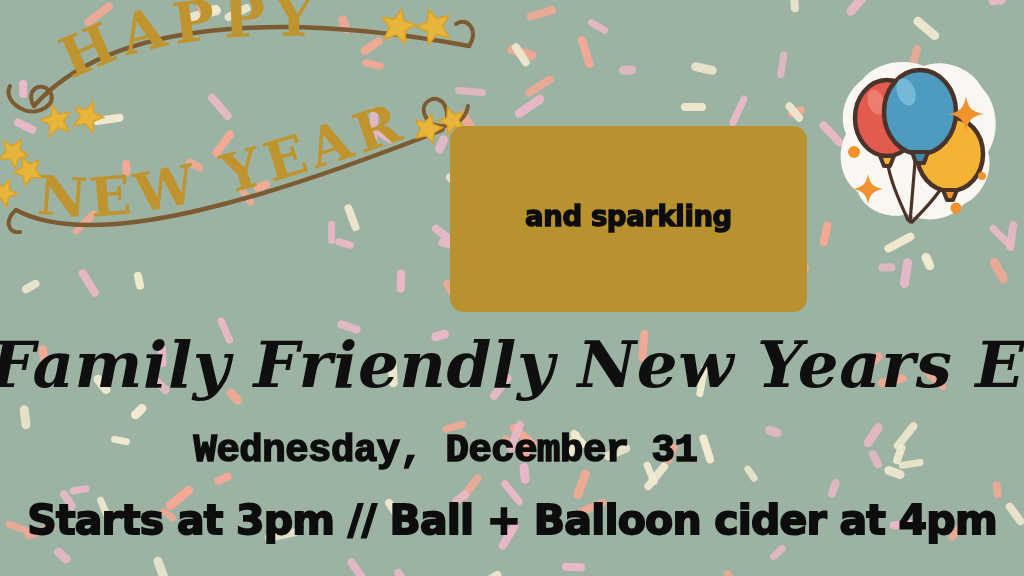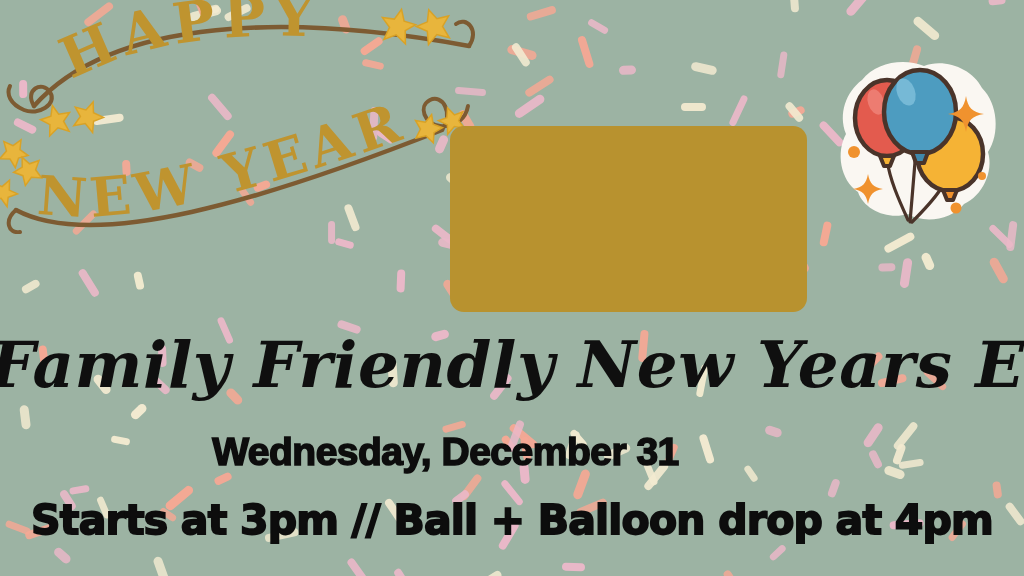--- a/index.html
+++ b/index.html
@@ -78,21 +78,21 @@
     letter-spacing:0.5px;
     white-space:nowrap;
     transform:scaleX(1.02);
   }
   #subline{
     position:absolute;
     left:0; top:432px;
     width:891px;
     text-align:center;
     color:#0d0d0d;
-    font-family:Liberation Sans, sans-serif;
+    font-family:Liberation Mono, monospace;
     font-weight:700;
     font-size:39px;
     line-height:1;
     letter-spacing:-0.5px;
     white-space:nowrap;
     -webkit-text-stroke:1.6px #0d0d0d;
   }
   #timeline-text{
     position:absolute;
     left:0; top:500px;
@@ -296,20 +296,21 @@
       <text font-family="DejaVu Serif, serif" font-weight="bold" font-size="56" fill="#bf942f" letter-spacing="7">
         <textPath href="#arcTop" startOffset="14%">HAPPY</textPath>
       </text>
       <text font-family="DejaVu Serif, serif" font-weight="bold" font-size="54" fill="#bf942f" letter-spacing="6">
         <textPath href="#arcBottom" startOffset="8%">NEW YEAR</textPath>
       </text>
     </g>
   </svg>
 
   <div id="info-box">
+    <div class="info-line">and sparkling</div>
   </div>
 
   <svg id="balloons-sticker" viewBox="0 0 172 172">
 
     <path d="M 30,24 C 44,6 72,2 92,10 C 112,2 140,12 150,32 C 166,48 168,78 156,96
              C 162,116 150,140 132,148 C 120,164 92,168 76,158
              C 56,164 32,154 26,136 C 8,124 4,96 14,78 C 6,58 14,36 30,24 Z" fill="#faf7f2"></path>
 
     <g fill="none" stroke="#4a342a" stroke-width="3.2" stroke-linecap="round">
       <path d="M 55,104 C 58,124 66,142 76,164"></path>
@@ -342,15 +343,15 @@
       <circle cx="22" cy="96" r="6"></circle>
       <circle cx="124" cy="152" r="5.5"></circle>
       <circle cx="150" cy="120" r="4"></circle>
     </g>
   </svg>
 
   <div id="headline">Family Friendly New Years Eve!</div>
 
   <div id="subline">Wednesday, December 31</div>
 
-  <div id="timeline-text">Starts at 3pm // Ball + Balloon drop at 4pm</div>
+  <div id="timeline-text">Starts at 3pm // Ball + Balloon cider at 4pm</div>
 
 </div>
 
 </body></html>

